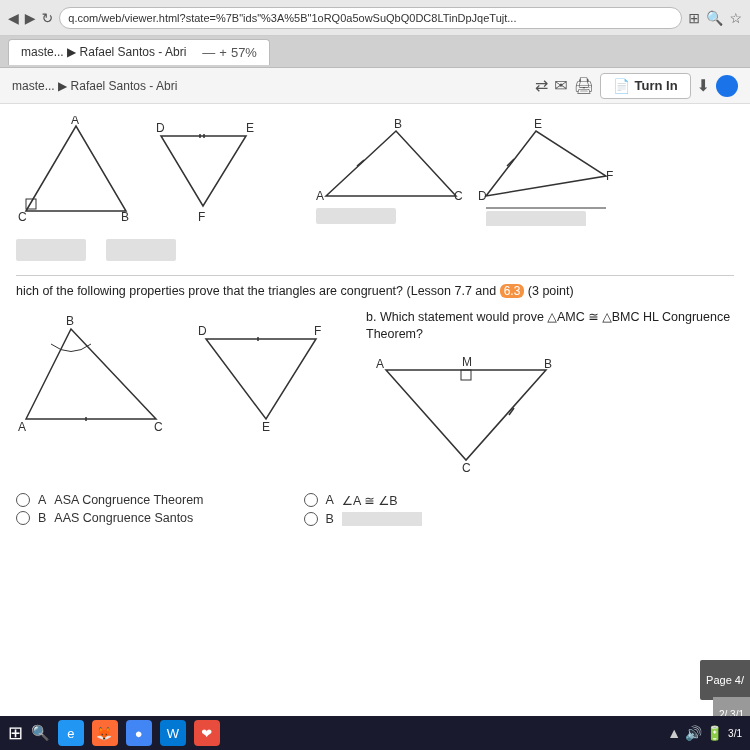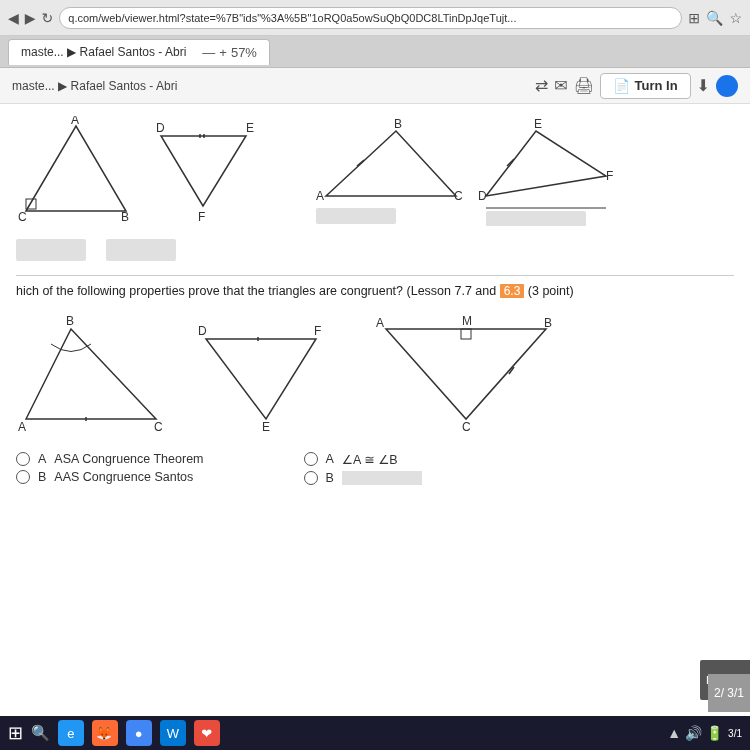--- a/index.html
+++ b/index.html
@@ -121,21 +121,21 @@
     }
     .answer-box {
       background: #e0e0e0;
       width: 70px;
       height: 22px;
       border-radius: 2px;
     }
     .lesson-ref {
       background: #f59342;
       color: #fff;
-      border-radius: 1px;
+      border-radius: 6px;
       padding: 0 4px;
       font-size: 12px;
     }
 
     .diagrams-row2 {
       display: flex;
       gap: 20px;
       align-items: flex-start;
       margin-bottom: 10px;
     }
@@ -173,24 +173,24 @@
       bottom: 50px;
       background: #555;
       color: #fff;
       font-size: 11px;
       padding: 14px 6px;
       border-radius: 2px 0 0 2px;
     }
     .date-indicator {
       position: fixed;
       right: 0;
-      bottom: 38px;
+      bottom: 18px;
       background: #999;
       color: #fff;
-      font-size: 12px;
+      font-size: 10px;
       padding: 12px 6px;
     }
 
     
     .taskbar {
       position: fixed;
       bottom: 0;
       left: 0;
       width: 750px;
       height: 34px;
@@ -357,20 +357,21 @@
         <polygon points="10,30 120,30 70,110" fill="none" stroke="#333" stroke-width="1.5"></polygon>
 
         <line x1="62" y1="28" x2="62" y2="32" stroke="#333" stroke-width="1.5"></line>
         <text x="2" y="26" font-size="12" fill="#333">D</text>
         <text x="118" y="26" font-size="12" fill="#333">F</text>
         <text x="66" y="122" font-size="12" fill="#333">E</text>
       </svg>
     </div>
 
     <div style="flex:1;">
+      <div style="font-size:12.5px;color:#222;margin-bottom:6px;line-height:1.4;">b.  Which statement would prove △AMC ≅ △BMC HL Congruence Theorem?</div>
       <svg width="200" height="130">
 
         <polygon points="20,20 180,20 100,110" fill="none" stroke="#333" stroke-width="1.5"></polygon>
 
         <rect x="95" y="20" width="10" height="10" fill="none" stroke="#333" stroke-width="1"></rect>
 
         <line x1="143" y1="65" x2="148" y2="58" stroke="#333" stroke-width="1.5"></line>
         <text x="10" y="18" font-size="12" fill="#333">A</text>
         <text x="96" y="16" font-size="12" fill="#333">M</text>
         <text x="178" y="18" font-size="12" fill="#333">B</text>

